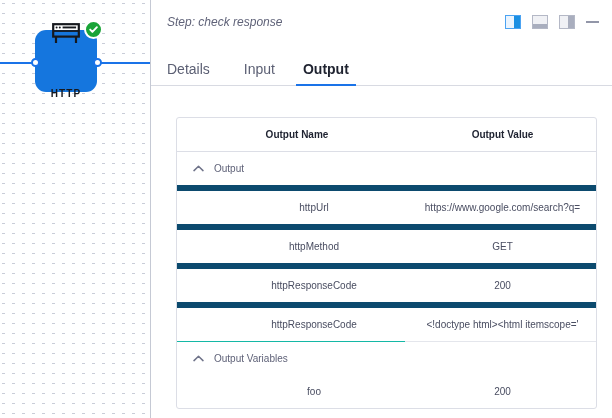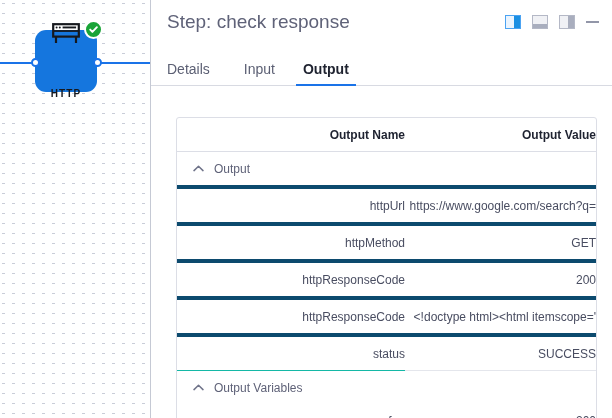--- a/index.html
+++ b/index.html
@@ -142,24 +142,25 @@
   }
 
   .panel-header {
     position: relative;
     height: 44px;
     display: flex;
     align-items: center;
     padding: 0 13px 0 16px;
   }
   .panel-title {
-    font-size: 19px;
+    font-size: 12px;
     color: #5f6278;
     flex: 1;
     white-space: nowrap;
+    font-style: italic;
   }
   .panel-actions {
     display: flex;
     align-items: center;
     gap: 11px;
   }
   .layout-icon {
     width: 16px; height: 14px;
     box-sizing: border-box;
     position: relative;
@@ -253,22 +254,22 @@
     box-sizing: border-box;
     overflow: hidden;
   }
 
   .tbl {
     width: 100%;
     border-collapse: collapse;
     table-layout: fixed;
   }
   .tbl th, .tbl td {
-    text-align: right;
-    font-size: 12px;
+    text-align: center;
+    font-size: 10px;
     color: #494d61;
     padding: 0;
     overflow: hidden;
     white-space: nowrap;
   }
   .col-name  { width: 216px; }
   .col-value { width: auto; }
 
   .tbl thead th {
     font-weight: 700;
@@ -293,21 +294,21 @@
     gap: 10px;
   }
   .chev {
     width: 11px; height: 7px;
     flex: none;
   }
 
   tr.data-row td {
     height: 33px;
     vertical-align: middle;
-    border-top: 4px solid #0c4a6e;
+    border-top: 6px solid #0c4a6e;
   }
   tr.data-row.no-rule td { border-top: none; }
   tr.data-row td.col-name  { padding-left: 46px; }
   tr.data-row td.col-value { padding-left: 4px; }
 
   .clip {
     display: block;
     overflow: hidden;
     white-space: nowrap;
     text-overflow: clip;
@@ -413,26 +414,20 @@
             </td>
           </tr>
 
           <tr class="data-row">
             <td class="col-name">httpResponseCode</td>
             <td class="col-value">
               <span class="clip">&lt;!doctype html&gt;&lt;html itemscope='</span>
             </td>
           </tr>
 
-          <tr class="data-row">
-            <td class="col-name">status</td>
-            <td class="col-value">
-              <span class="clip">SUCCESS</span>
-            </td>
-          </tr>
 
           <tr class="group-row">
             <td class="col-name" style="border-top:1px solid #14b8a6;">
               <span class="group-cell">
                 <svg class="chev" viewBox="0 0 11 7">
                   <polyline points="1,5.6 5.5,1.3 10,5.6" fill="none" stroke="#70748a" stroke-width="1.5" stroke-linecap="round" stroke-linejoin="round"></polyline>
                 </svg>
                 <span>Output Variables</span>
               </span>
             </td>

